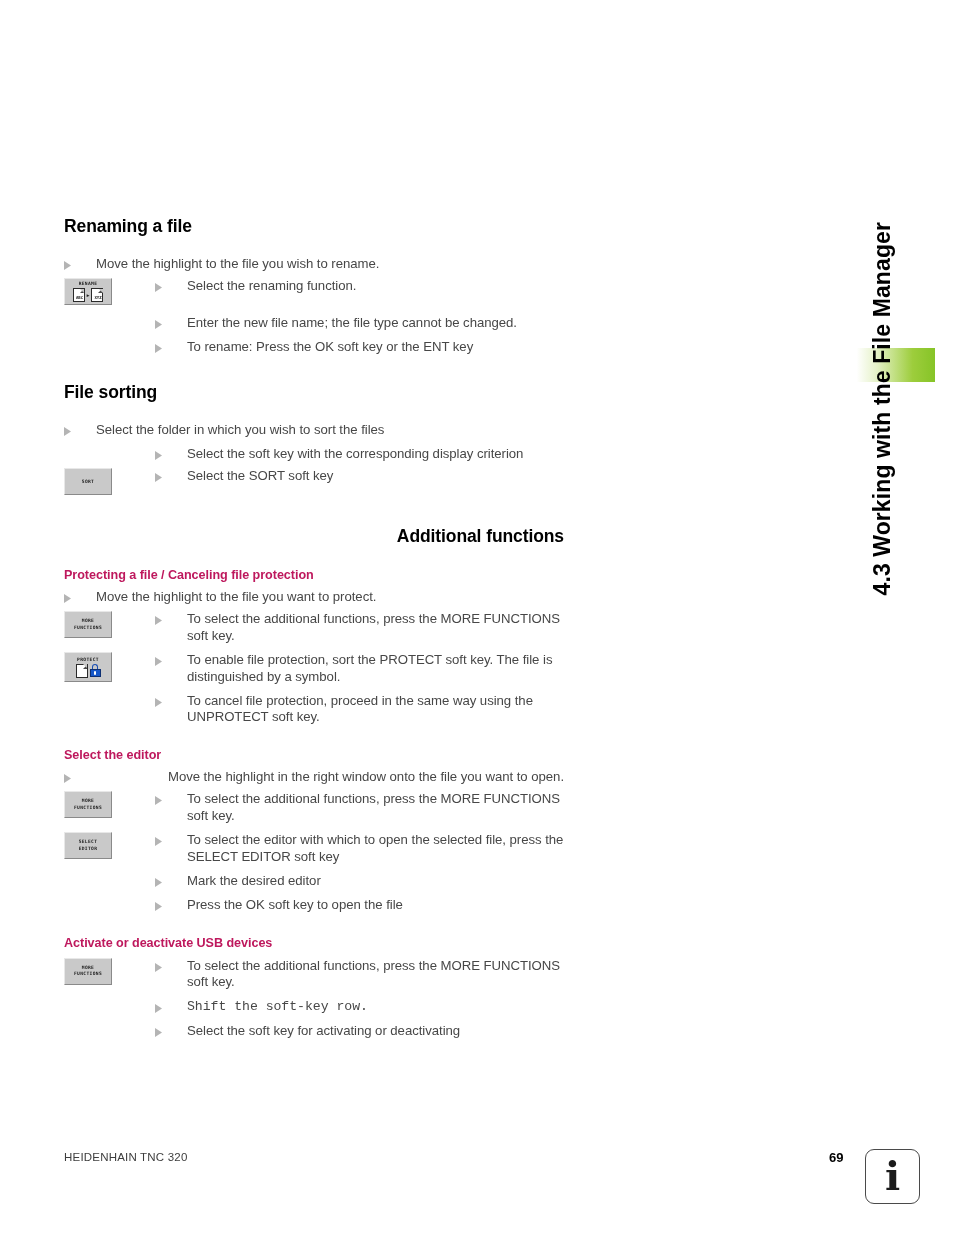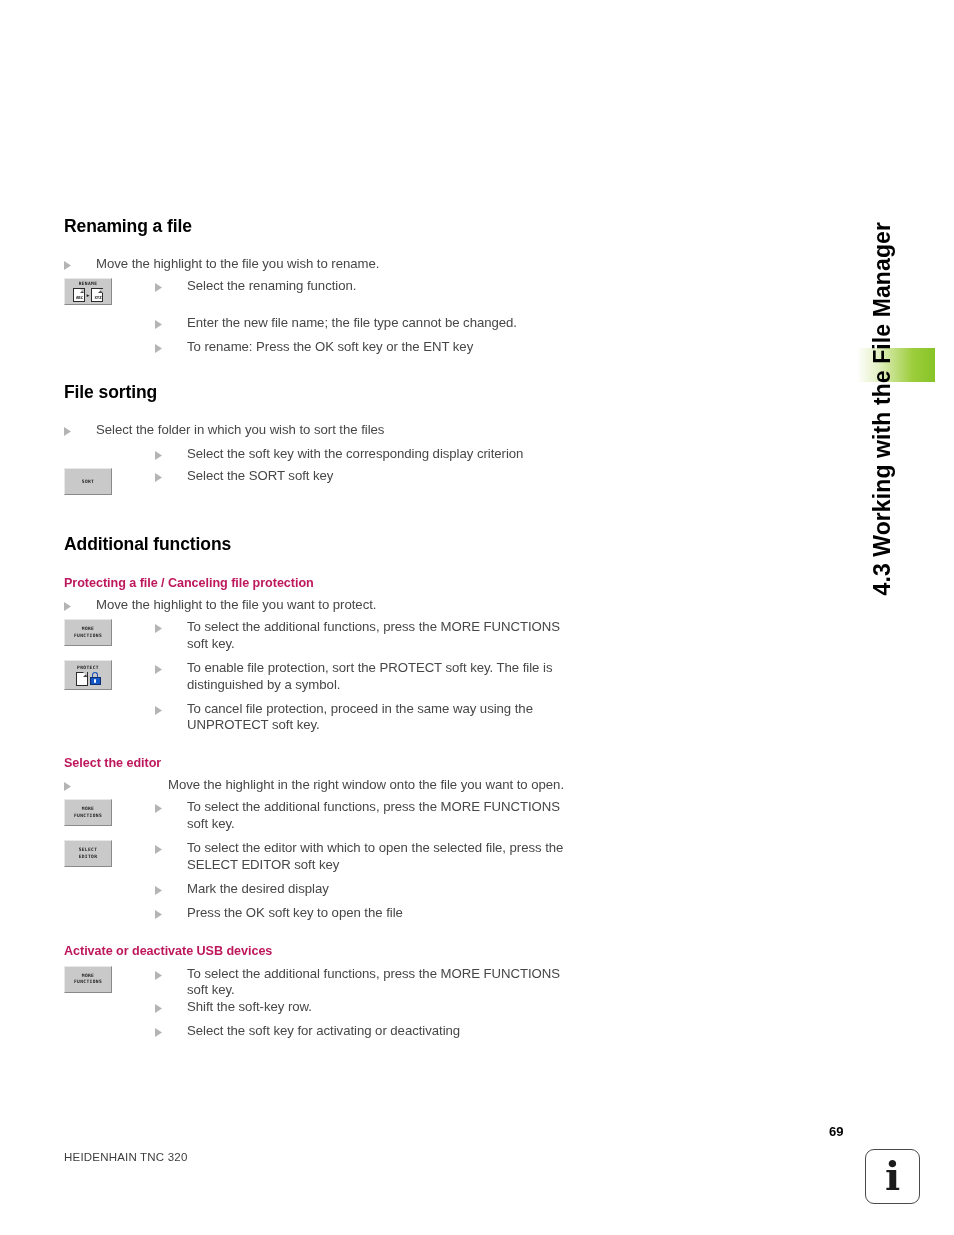--- a/index.html
+++ b/index.html
@@ -255,21 +255,21 @@
     position: absolute;
     left: 64px;
     top: 1151px;
     font-size: 11.5px;
     color: #3d3d3d;
     letter-spacing: 0.2px;
   }
   .footer-page {
     position: absolute;
     left: 829px;
-    top: 1124px;
+    top: 1150px;
     font-size: 13px;
     font-weight: bold;
     color: #000000;
   }
   .info-badge {
     position: absolute;
     left: 865px;
     top: 1149px;
     width: 55px;
     height: 55px;
@@ -385,21 +385,21 @@
         </div>
       </div>
       <span class="bullet lvl2">
         <svg width="7" height="9" viewBox="0 0 7 9">
             <polygon points="0,0 7,4.5 0,9" fill="#b4b4b4"></polygon>
           </svg>
       </span>
       <span class="txt">Select the SORT soft key</span>
     </div>
 
-    <h2 class="sec-title" style="margin-top:36px;">Additional functions</h2>
+    <h2 class="sec-title" style="margin-top:28px;text-align:right;">Additional functions</h2>
 
     <h3 class="sub-title" style="margin-top:21px;">Protecting a file / Canceling file protection</h3>
 
     <div class="row lvl1" style="margin-top:7px;">
       <span class="bullet">
         <svg width="7" height="9" viewBox="0 0 7 9">
             <polygon points="0,0 7,4.5 0,9" fill="#b4b4b4"></polygon>
           </svg>
       </span>
       <span class="txt">Move the highlight to the file you want to protect.</span>
@@ -493,21 +493,21 @@
       </span>
       <span class="txt">To select the editor with which to open the selected file, press the SELECT EDITOR soft key</span>
     </div>
 
     <div class="row" style="margin-top:8px;">
       <span class="bullet lvl2">
         <svg width="7" height="9" viewBox="0 0 7 9">
             <polygon points="0,0 7,4.5 0,9" fill="#b4b4b4"></polygon>
           </svg>
       </span>
-      <span class="txt">Mark the desired display</span>
+      <span class="txt">Mark the desired editor</span>
     </div>
 
     <div class="row" style="margin-top:8px;">
       <span class="bullet lvl2">
         <svg width="7" height="9" viewBox="0 0 7 9">
             <polygon points="0,0 7,4.5 0,9" fill="#b4b4b4"></polygon>
           </svg>
       </span>
       <span class="txt">Press the OK soft key to open the file</span>
     </div>
@@ -522,21 +522,21 @@
         </div>
       </div>
       <span class="bullet lvl2">
         <svg width="7" height="9" viewBox="0 0 7 9">
             <polygon points="0,0 7,4.5 0,9" fill="#b4b4b4"></polygon>
           </svg>
       </span>
       <span class="txt">To select the additional functions, press the MORE FUNCTIONS soft key.</span>
     </div>
 
-    <div class="row" style="margin-top:0;">
+    <div class="row" style="margin-top:8px;font-family:Liberation Mono, monospace;">
       <span class="bullet lvl2">
         <svg width="7" height="9" viewBox="0 0 7 9">
             <polygon points="0,0 7,4.5 0,9" fill="#b4b4b4"></polygon>
           </svg>
       </span>
       <span class="txt">Shift the soft-key row.</span>
     </div>
 
     <div class="row" style="margin-top:8px;">
       <span class="bullet lvl2">

